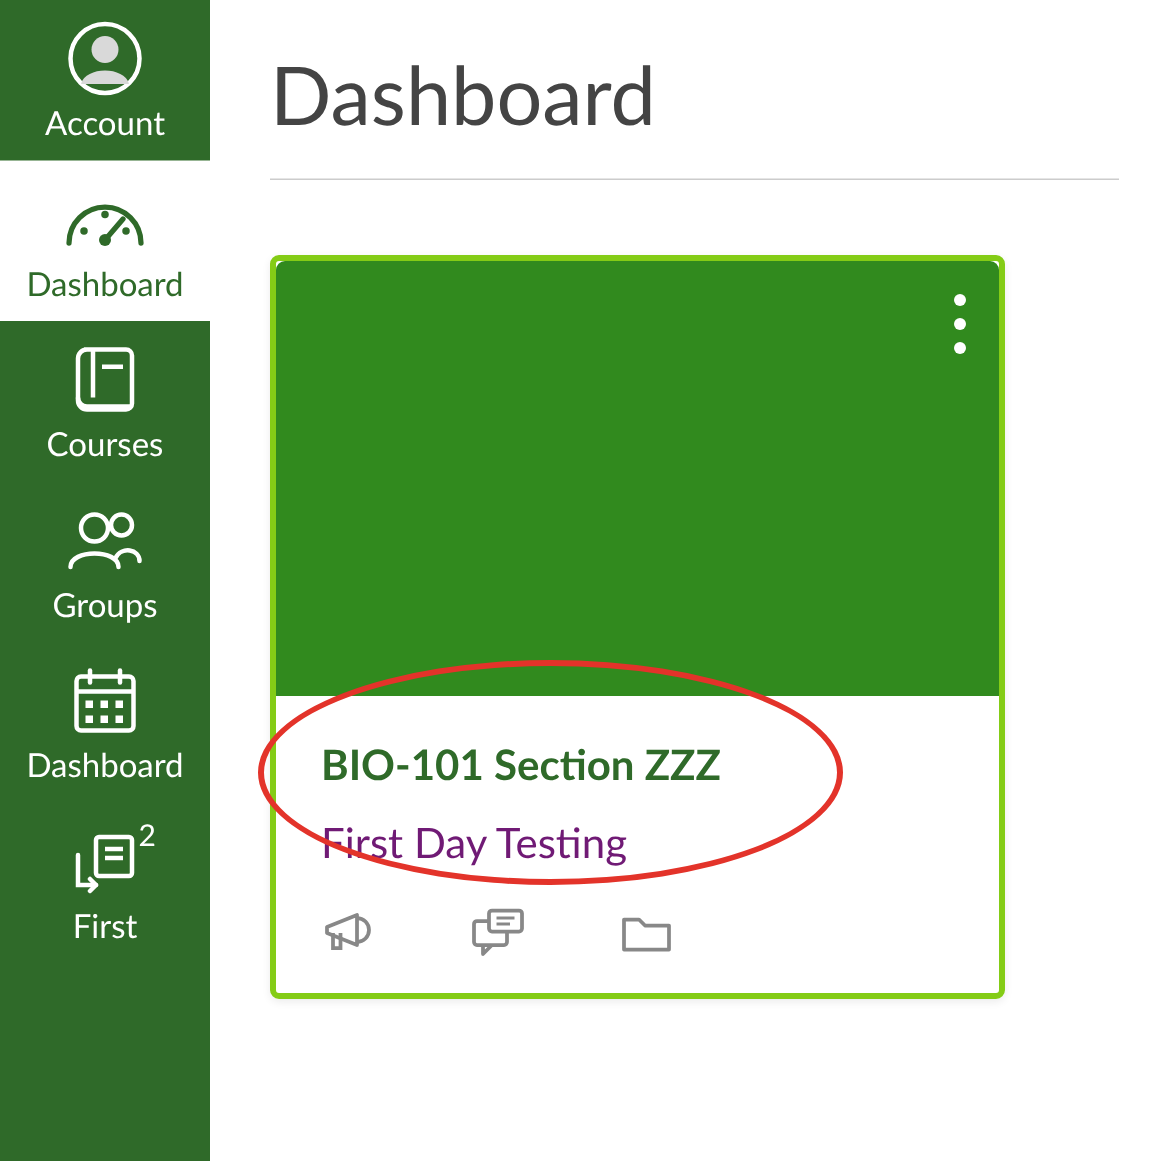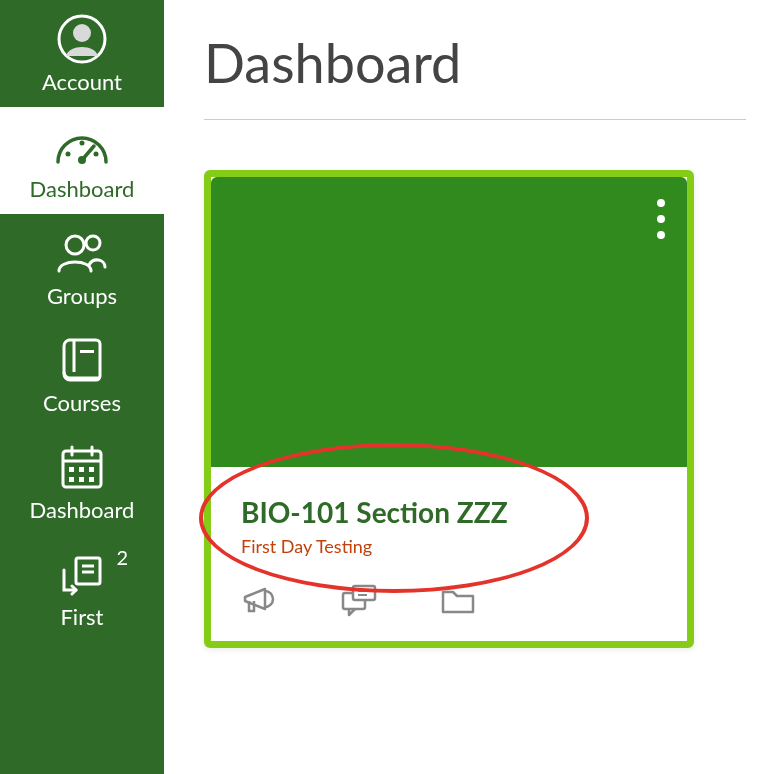--- a/index.html
+++ b/index.html
@@ -9,21 +9,21 @@
     }
     body {
       font-family: "Lato", "Helvetica Neue", Arial, sans-serif;
       display: flex;
       width: 776px;
       height: 774px;
       background: #fff;
       overflow: hidden;
     }
     .sidebar {
-      width: 164px;
+      width: 140px;
       background: #2F6A29;
       display: flex;
       flex-direction: column;
       flex-shrink: 0;
     }
     .sidebar-item {
       display: flex;
       flex-direction: column;
       align-items: center;
       justify-content: center;
@@ -66,21 +66,21 @@
     .page-title {
       font-size: 54px;
       font-weight: 400;
       color: #444;
       padding-bottom: 24px;
       border-bottom: 1px solid #ccc;
     }
     .card {
       margin-top: 50px;
       width: 490px;
-      border: 7px solid #84cc16;
+      border: 4px solid #84cc16;
       border-radius: 6px;
       overflow: visible;
       box-shadow: 0 2px 6px rgba(0,0,0,0.08);
       position: relative;
     }
     .card-color {
       height: 290px;
       background: #318A1E;
       border-radius: 6px 6px 0 0;
       position: relative;
@@ -103,23 +103,23 @@
     .card-body {
       padding: 28px 30px 10px 30px;
       position: relative;
     }
     .card-title {
       font-size: 28px;
       font-weight: 700;
       color: #2F6A29;
     }
     .card-subtitle {
-      font-size: 18px;
-      color: #c2410c;
-      margin-top: 6px;
+      font-size: 28px;
+      color: #701a75;
+      margin-top: 18px;
     }
     .card-actions {
       display: flex;
       gap: 60px;
       padding: 16px 30px 24px 30px;
     }
     .card-actions .action {
       cursor: pointer;
       color: #777;
       display: flex;
@@ -161,40 +161,40 @@
         <circle cx="28" cy="17" r="2.5" fill="#2F6A29"></circle>
         <line x1="28" y1="34" x2="40" y2="20" stroke="#2F6A29" stroke-width="3.5" stroke-linecap="round"></line>
         <circle cx="28" cy="34" r="4" fill="#2F6A29"></circle>
       </svg>
     </span>
     <span class="label">Dashboard</span>
   </div>
 
   <div class="sidebar-item">
     <span class="icon">
+      <svg width="44" height="48" viewBox="0 0 44 48">
+        <path d="M8 4 H36 A4 4 0 0 1 40 8 V40 A4 4 0 0 1 36 44 H10 A6 6 0 0 1 4 38 V10 A6 6 0 0 1 10 4 Z" fill="none" stroke="#fff" stroke-width="3"></path>
+        <path d="M4 36 A6 6 0 0 0 10 42 H40" fill="none" stroke="#fff" stroke-width="3"></path>
+        <line x1="14" y1="4" x2="14" y2="36" stroke="#fff" stroke-width="3"></line>
+        <rect x="20" y="14" width="14" height="3" fill="#fff"></rect>
+      </svg>
+    </span>
+    <span class="label">Courses</span>
+  </div>
+
+  <div class="sidebar-item">
+    <span class="icon">
       <svg width="54" height="44" viewBox="0 0 54 44">
         <circle cx="20" cy="14" r="9" fill="none" stroke="#fff" stroke-width="3"></circle>
         <path d="M4 40 C4 28 36 28 36 40" fill="none" stroke="#fff" stroke-width="3" stroke-linecap="round"></path>
         <circle cx="38" cy="12" r="7" fill="none" stroke="#fff" stroke-width="3"></circle>
         <path d="M34 34 C38 26 50 28 50 36" fill="none" stroke="#fff" stroke-width="3" stroke-linecap="round"></path>
       </svg>
     </span>
     <span class="label">Groups</span>
-  </div>
-
-  <div class="sidebar-item">
-    <span class="icon">
-      <svg width="44" height="48" viewBox="0 0 44 48">
-        <path d="M8 4 H36 A4 4 0 0 1 40 8 V40 A4 4 0 0 1 36 44 H10 A6 6 0 0 1 4 38 V10 A6 6 0 0 1 10 4 Z" fill="none" stroke="#fff" stroke-width="3"></path>
-        <path d="M4 36 A6 6 0 0 0 10 42 H40" fill="none" stroke="#fff" stroke-width="3"></path>
-        <line x1="14" y1="4" x2="14" y2="36" stroke="#fff" stroke-width="3"></line>
-        <rect x="20" y="14" width="14" height="3" fill="#fff"></rect>
-      </svg>
-    </span>
-    <span class="label">Courses</span>
   </div>
 
   <div class="sidebar-item">
     <span class="icon">
       <svg width="48" height="48" viewBox="0 0 48 48">
         <rect x="5" y="8" width="38" height="36" rx="3" fill="none" stroke="#fff" stroke-width="3"></rect>
         <line x="5" y1="18" x2="43" y2="18" x1="5" stroke="#fff" stroke-width="3"></line>
         <line x1="14" y1="4" x2="14" y2="12" stroke="#fff" stroke-width="3" stroke-linecap="round"></line>
         <line x1="34" y1="4" x2="34" y2="12" stroke="#fff" stroke-width="3" stroke-linecap="round"></line>
         <rect x="11" y="24" width="5" height="5" fill="#fff"></rect>

